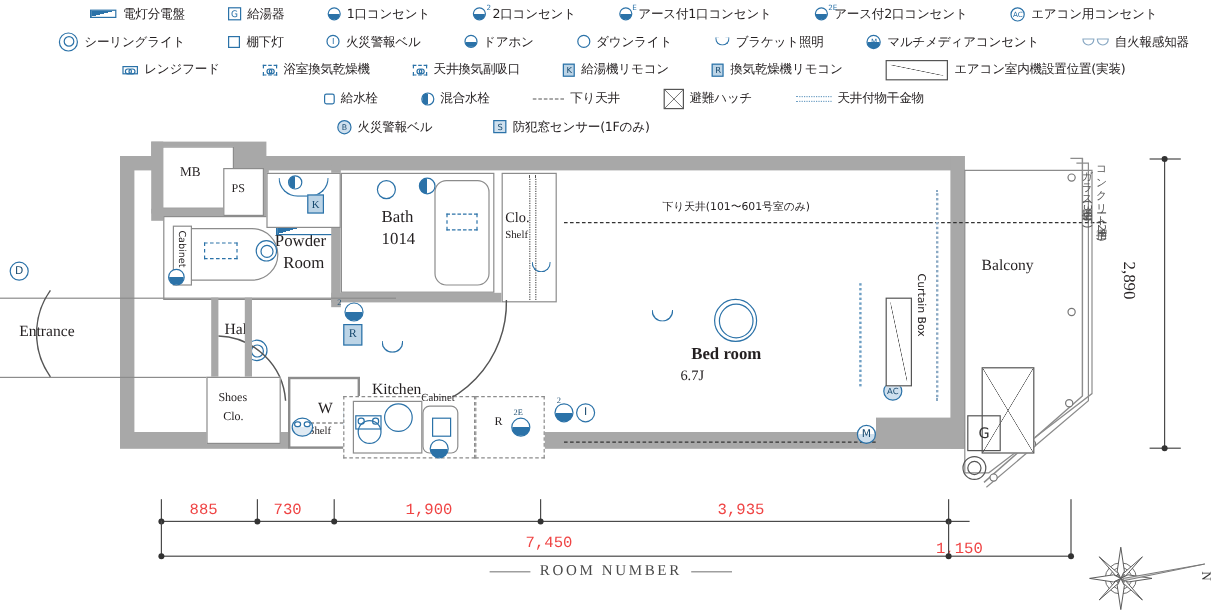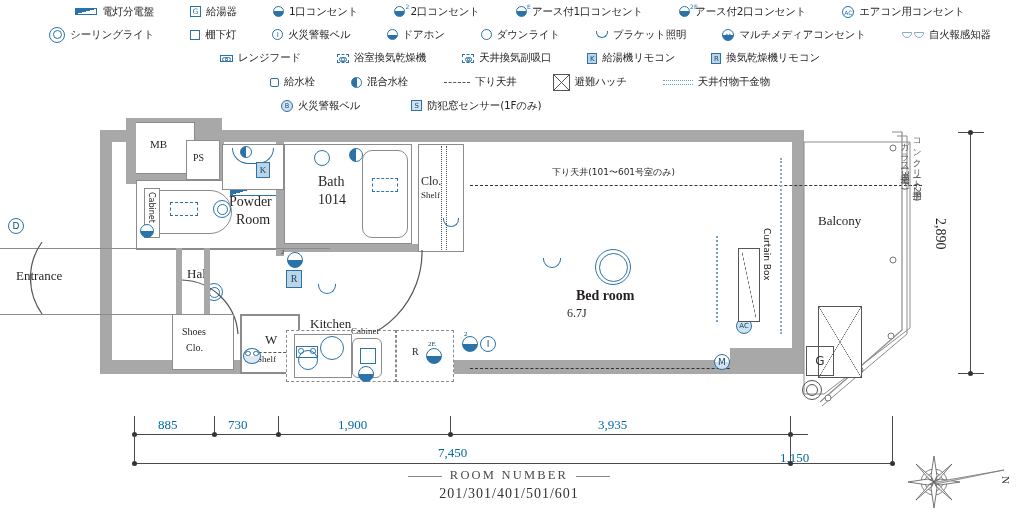--- a/index.html
+++ b/index.html
@@ -99,21 +99,21 @@
   .dot-v { position:absolute; border-left:2px dotted #6e9fc4; }
 
   .marker { position:absolute; border:1.3px solid #2b72a8; border-radius:50%;
             color:#17496e; text-align:center; font-family:"DejaVu Sans", sans-serif; }
 
   
   .dims { position:absolute; left:0; top:412px; width:1018px; height:60px; }
   .dimline { position:absolute; height:1px; background:#4a4a4a; }
   .dimtick { position:absolute; width:1px; background:#4a4a4a; }
   .dimdot { position:absolute; width:5px; height:5px; background:#333; border-radius:50%; }
-  .dimtxt { position:absolute; font-size:13px; color:#0369a1; font-family:Liberation Serif, serif; }
+  .dimtxt { position:absolute; font-size:13px; color:#ef4444; font-family:Liberation Mono, monospace; }
 
   .vdim { position:absolute; }
   .vdimtxt { position:absolute; font-size:14px; writing-mode:vertical-rl; color:#231f20; }
 
   
   .footer { position:absolute; left:0; top:468px; width:1018px; text-align:center; }
   .rn-title { font-size:12.5px; letter-spacing:2.2px; color:#4a4a4a; font-variant:small-caps; }
   .rn-title span.rule { display:inline-block; width:34px; border-top:1px solid #888;
                         vertical-align:middle; margin:0 8px; }
   .rn-val { font-size:14px; letter-spacing:1px; color:#333; margin-top:3px; }
@@ -215,20 +215,24 @@
         <span class="ic ic-dry"></span>
         <span class="lbl jp">天井換気副吸口</span>
       </div>
       <div class="lg">
         <span class="ic ic-remote">K</span>
         <span class="lbl jp">給湯機リモコン</span>
       </div>
       <div class="lg">
         <span class="ic ic-remote">R</span>
         <span class="lbl jp">換気乾燥機リモコン</span>
+      </div>
+      <div class="lg">
+        <span class="ic ic-acin"></span>
+        <span class="lbl jp">エアコン室内機設置位置(実装)</span>
       </div>
     </div>
 
     <div class="legend-row r4">
       <div class="lg">
         <span class="ic ic-tap"></span>
         <span class="lbl jp">給水栓</span>
       </div>
       <div class="lg">
         <span class="ic ic-mix"></span>
@@ -437,21 +441,20 @@
     <div class="dimdot" style="left:132px;top:49px;"></div>
     <div class="dimdot" style="left:788px;top:49px;"></div>
     <div class="dimdot" style="left:890px;top:49px;"></div>
     <div class="dimtxt" style="left:438px;top:33px;">7,450</div>
   </div>
 
   <div class="footer">
     <div class="rn-title">
       <span class="rule"></span><span>ROOM NUMBER</span><span class="rule"></span>
     </div>
-    <div class="rn-val">201/301/401/501/601</div>
   </div>
 
   <div style="position:absolute;left:906px;top:452px;width:110px;height:58px;">
     <svg width="110" height="58">
       <g stroke="#666" stroke-width="0.8" fill="none">
         <g transform="translate(28,30)">
           <circle r="4" fill="#888" stroke="none"></circle>
           <circle r="13"></circle>
           <circle r="9"></circle>
           <g>

